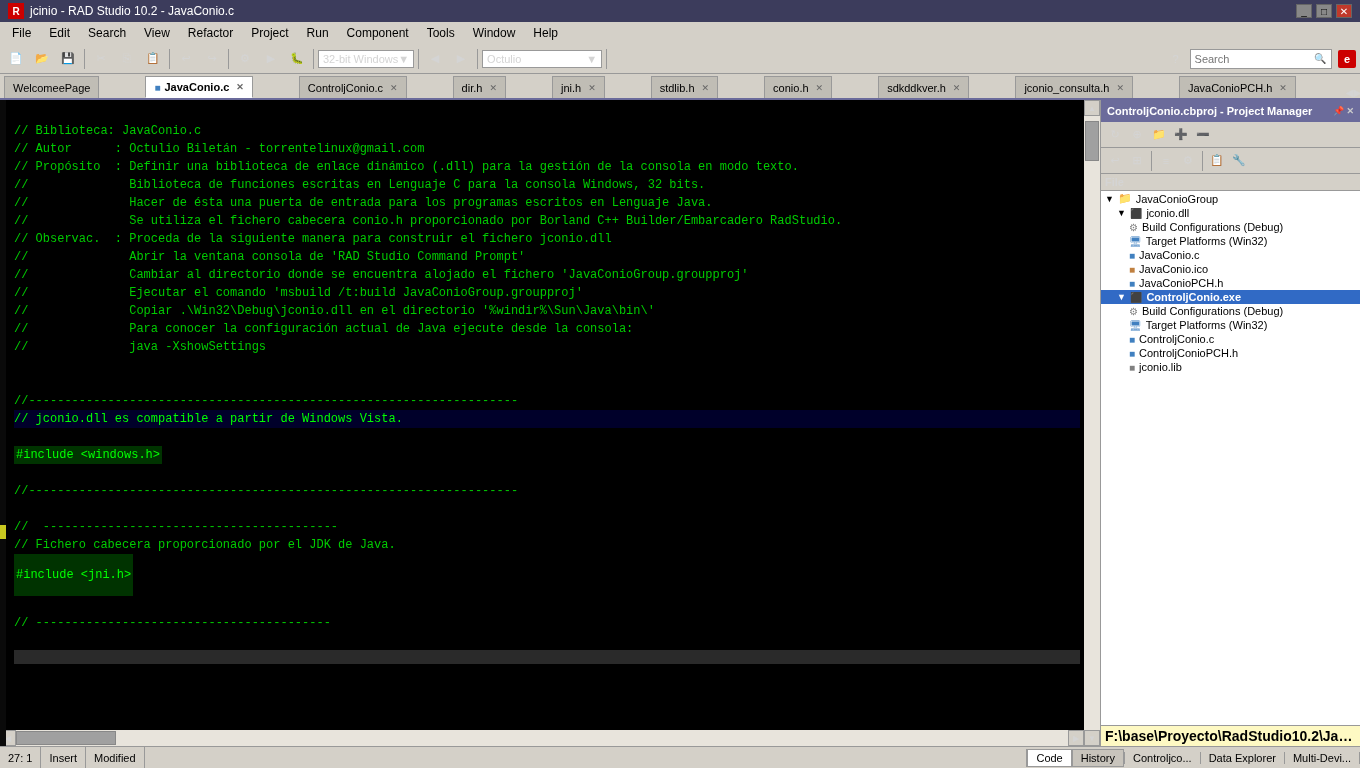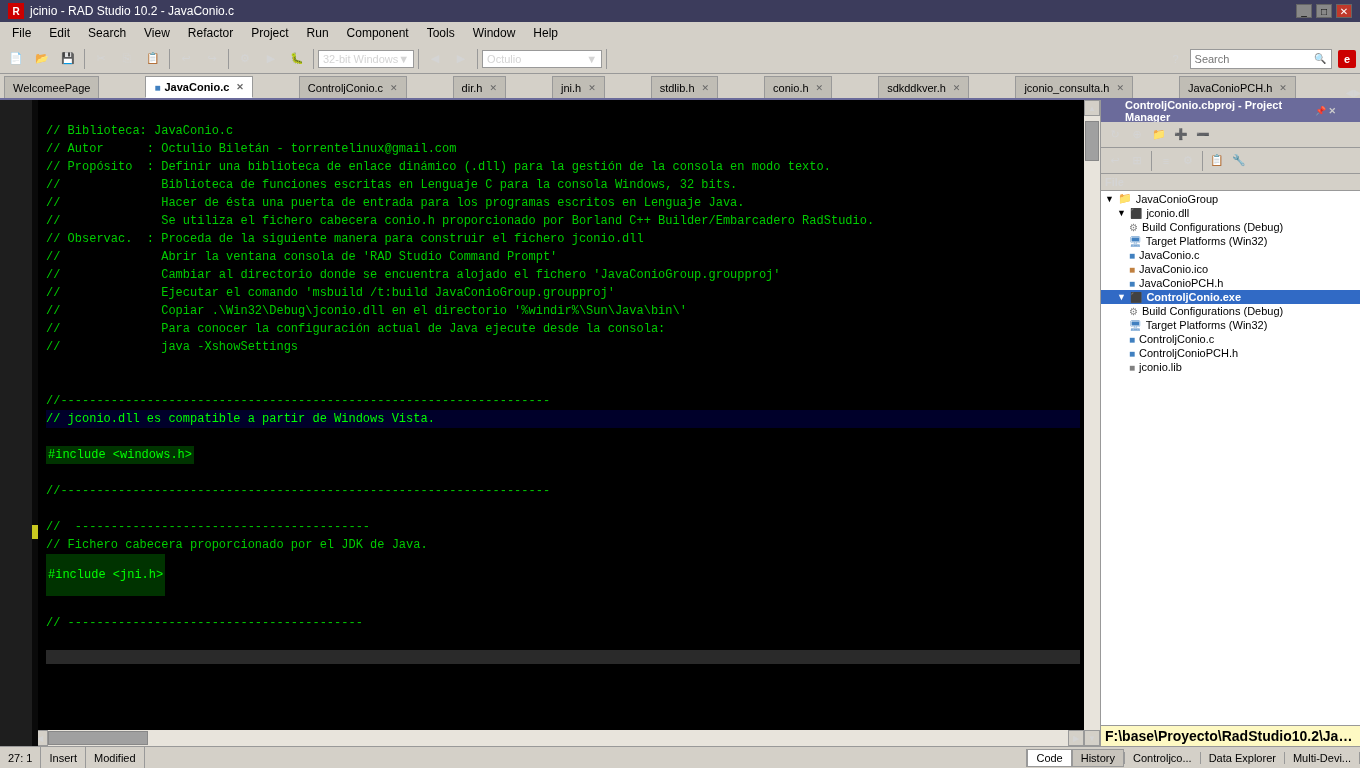--- a/index.html
+++ b/index.html
@@ -27,39 +27,39 @@
     
     #tab-bar { background: #d4d0c8; height: 26px; display: flex; align-items: flex-end; padding-left: 4px; border-bottom: 2px solid #6b6b9b; overflow: hidden; gap: 44px; }
     .tab { height: 22px; padding: 0 8px; background: #c0bdb5; border: 1px solid #999; border-bottom: none; cursor: pointer; display: flex; align-items: center; gap: 4px; font-size: 11px; color: #000; margin-right: 2px; white-space: nowrap; }
     .tab.active { background: #fff; border-bottom: 1px solid #fff; font-weight: bold; }
     .tab-close { font-size: 9px; color: #666; margin-left: 3px; }
 
     
     #main-layout { display: flex; height: calc(768px - 22px - 22px - 30px - 28px - 26px - 22px); }
 
     
-    #editor-area { flex: 1; background: #000000; overflow: hidden; position: relative; display: flex; flex-direction: column; margin-left: 32px; }
+    #editor-area { flex: 1; background: #000000; overflow: hidden; position: relative; display: flex; flex-direction: column; }
     #editor-scroll-area { flex: 1; overflow: hidden; position: relative; }
     #code-content { font-family: 'Courier New', monospace; font-size: 12px; color: #00ff00; padding: 4px 4px 4px 8px; line-height: 1.5; white-space: pre; }
     .code-comment { color: #00cc00; }
 
     
     #editor-vscroll { width: 16px; background: #d4d0c8; display: flex; flex-direction: column; }
     .scroll-btn { width: 16px; height: 16px; background: #d4d0c8; border: 1px solid #999; display: flex; align-items: center; justify-content: center; cursor: pointer; font-size: 8px; }
     .scroll-track { flex: 1; background: #e8e4dc; position: relative; }
     .scroll-thumb { width: 14px; background: #a0a0a0; position: absolute; top: 5px; left: 1px; height: 40px; border: 1px solid #888; }
 
     
     #editor-hscroll { height: 16px; background: #d4d0c8; display: flex; align-items: center; }
     .scroll-h-btn { width: 16px; height: 16px; background: #d4d0c8; border: 1px solid #999; display: flex; align-items: center; justify-content: center; cursor: pointer; font-size: 8px; }
     .scroll-h-track { flex: 1; background: #e8e4dc; height: 16px; position: relative; }
 
     
     #right-panel { width: 260px; background: #d4d0c8; border-left: 1px solid #999; display: flex; flex-direction: column; }
-    #right-panel-title { background: #6b6b9b; color: #fff; height: 22px; display: flex; align-items: center; padding: 0 24px; font-size: 11px; font-weight: bold; justify-content: space-between; }
+    #right-panel-title { background: #6b6b9b; color: #fff; height: 22px; display: flex; align-items: center; padding: 0 6px; font-size: 11px; font-weight: bold; justify-content: space-between; }
     #right-panel-toolbar { background: #d4d0c8; height: 26px; display: flex; align-items: center; padding: 2px 4px; gap: 2px; border-bottom: 1px solid #999; }
     #right-panel-toolbar2 { background: #d4d0c8; height: 26px; display: flex; align-items: center; padding: 2px 4px; gap: 2px; border-bottom: 1px solid #999; }
     #project-tree { flex: 1; background: #fff; overflow: hidden; font-size: 11px; }
     .tree-item { padding: 1px 4px; cursor: pointer; display: flex; align-items: center; gap: 4px; color: #000; white-space: nowrap; }
     .tree-item.selected { background: #316ac5; color: #fff; }
     .tree-indent-1 { padding-left: 16px; }
     .tree-indent-2 { padding-left: 28px; }
     .folder-icon { color: #f0c040; font-size: 11px; }
     .file-icon { color: #4080c0; font-size: 10px; }
     .gear-icon { color: #808080; font-size: 10px; }

